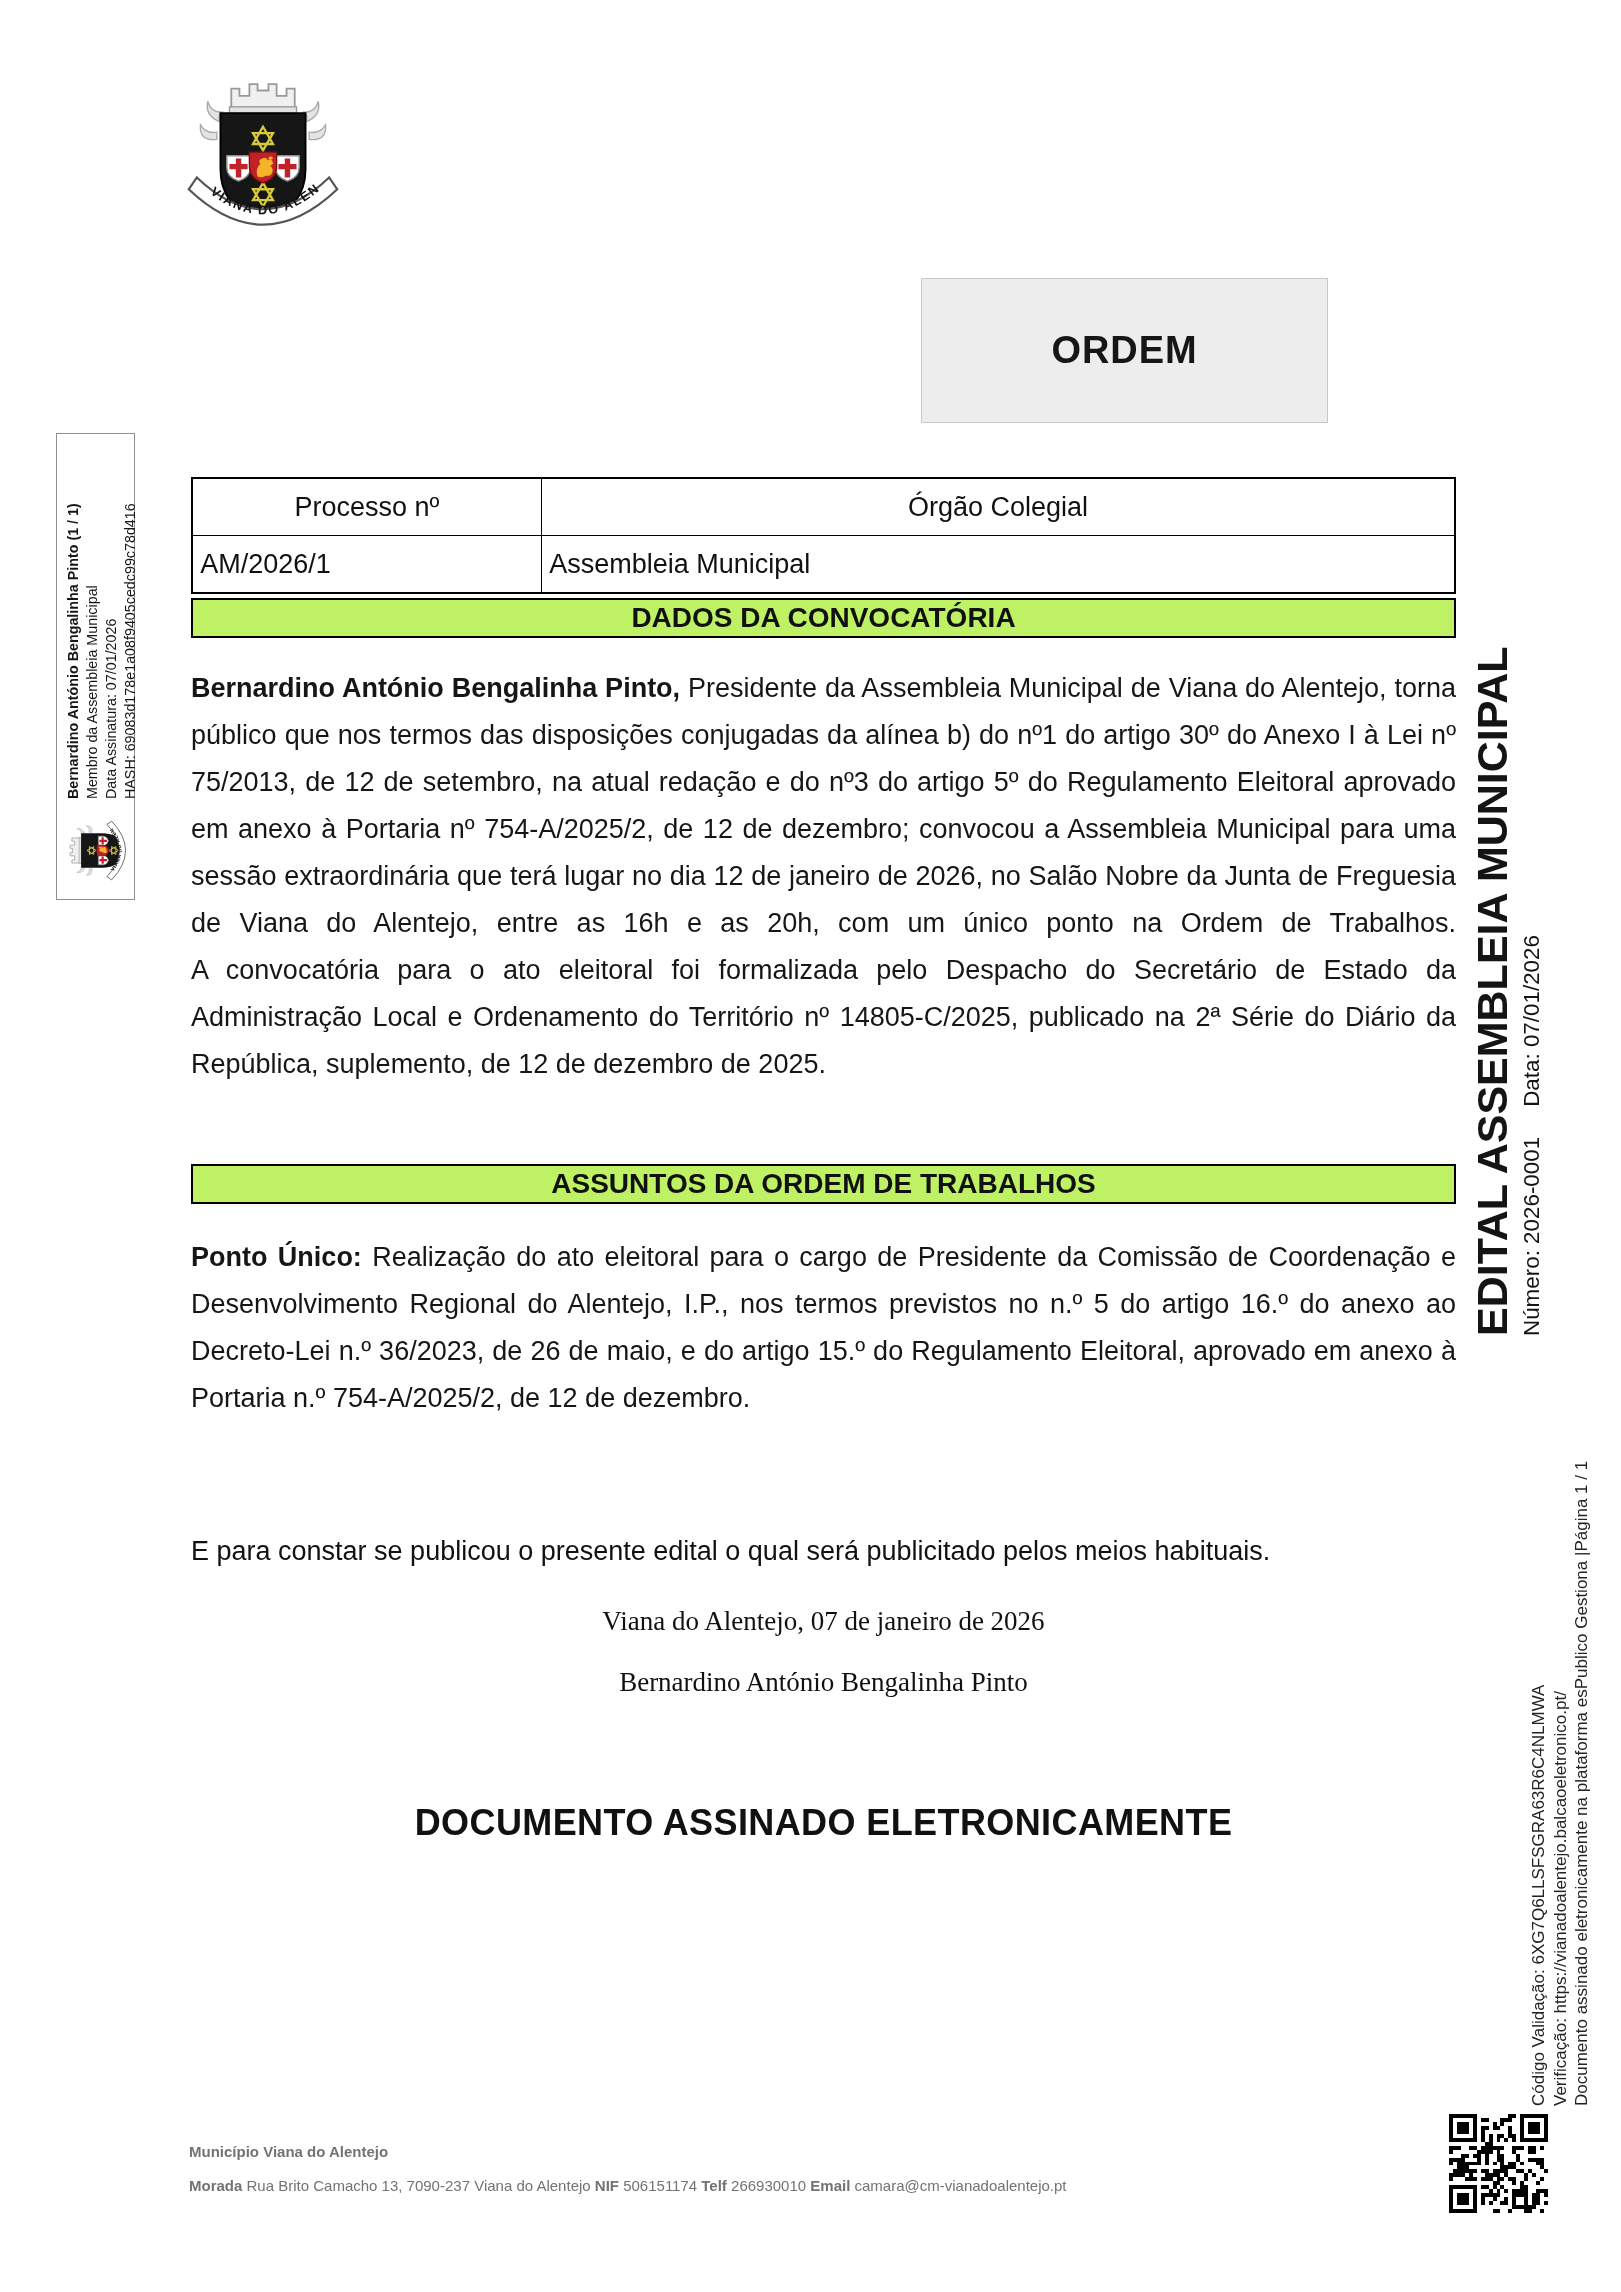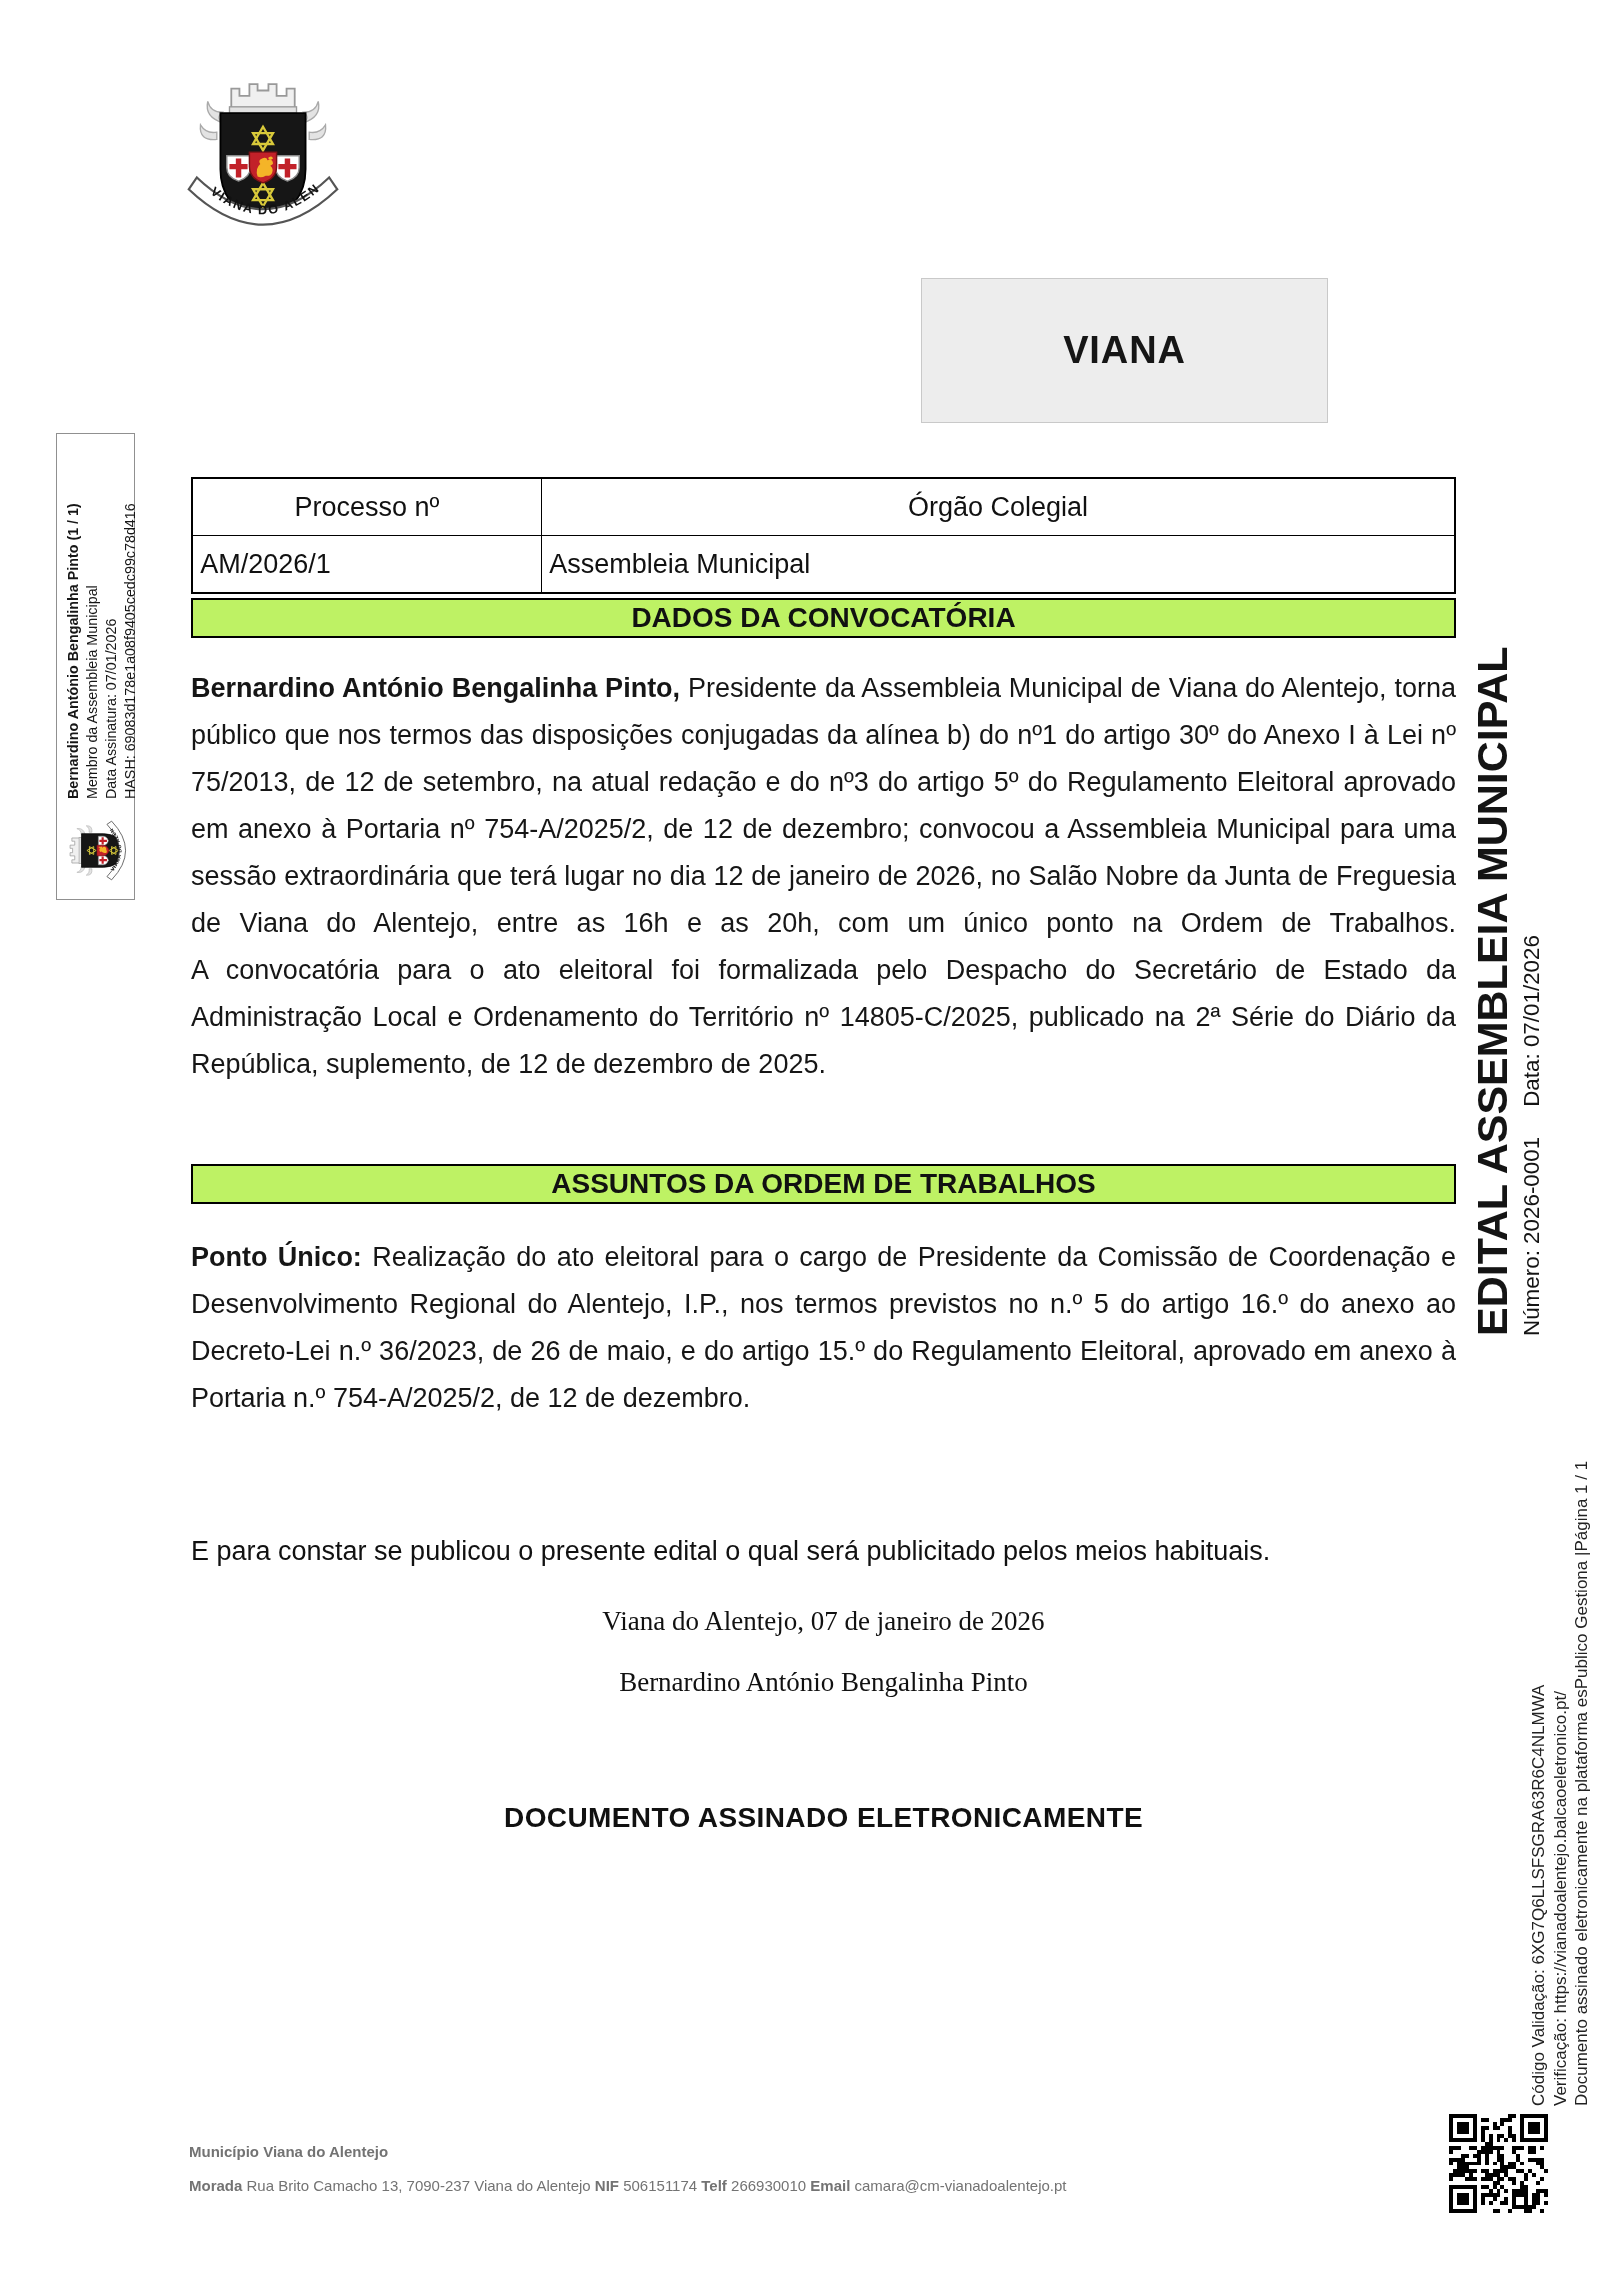--- a/index.html
+++ b/index.html
@@ -47,21 +47,21 @@
   .bar-dados    { top:598px; }
   .bar-assuntos { top:1164px; }
   
   .body-block { position:absolute; left:191px; width:1265px; font-size:27px; line-height:47px; color:#161616; }
   .bb-main  { top:665px; }
   .bb-ponto { top:1234px; }
   .body-p { margin:0; text-align:justify; }
   .p-last-justify { text-align-last:justify; }
   .closing-line { position:absolute; left:191px; top:1528px; width:1265px; font-size:27px; line-height:47px; }
   .center-block { position:absolute; left:191px; top:1591px; width:1265px; text-align:center; font-size:27px; line-height:61px;font-family:Liberation Serif, serif; }
-  .doc-signed   { position:absolute; left:191px; top:1802px; width:1265px; text-align:center; font-size:28px; font-weight:bold; letter-spacing:0.4px; }
+  .doc-signed   { position:absolute; left:191px; top:1802px; width:1265px; text-align:center; font-size:36px; font-weight:bold; letter-spacing:0.4px; }
   
   .side-title { left:1467px; top:1336px; width:842px; white-space:nowrap; }
   .side-title .big  { display:block; font-size:43px; font-weight:bold; line-height:50px; color:#141414; }
   .side-title .small{ display:block; font-size:22.4px; line-height:30px; color:#141414; }
   .side-title .small .gap { display:inline-block; width:30px; }
   .side-validation { left:1528px; top:2106px; width:645px; font-size:17px; line-height:21.5px; white-space:nowrap; color:#222; }
   
   .footer { position:absolute; left:189px; top:2135px; width:1236px; font-size:15px; line-height:34px; color:#737373; }
   .footer .l1 { font-weight:bold; }
   .qr { position:absolute; left:1449px; top:2114px; width:99px; height:99px; }
@@ -112,21 +112,21 @@
   </symbol>
 </svg>
 
 <div class="page">
 
   <svg class="crest-large" viewBox="0 0 170 176">
     <use href="#crest" xlink:href="#crest"></use>
   </svg>
 
   <div class="edital-box">
-    <span class="t">VIANA</span>
+    <span class="t">ORDEM</span>
   </div>
 
   <div class="stamp-box"></div>
   <div class="vrot stamp-text">
     <div class="l1">Bernardino António Bengalinha Pinto (1 / 1)</div>
     <div>Membro da Assembleia Municipal</div>
     <div>Data Assinatura: 07/01/2026</div>
     <div>HASH: 69083d178e1a08f9405cedc99c78d416</div>
   </div>
   <div class="vrot stamp-crest-wrap">

